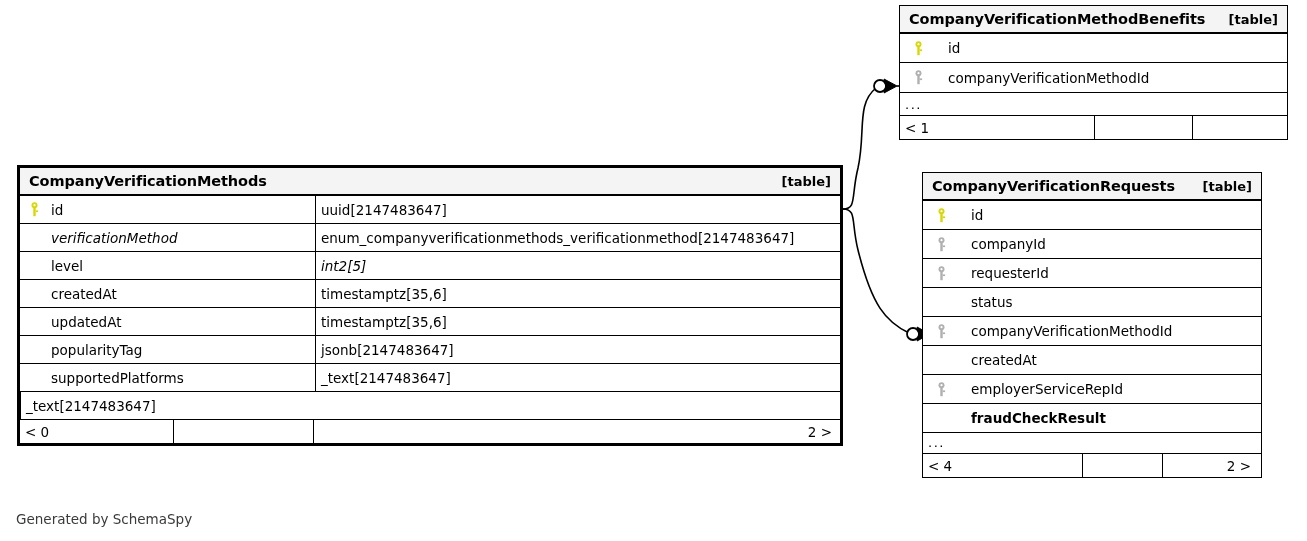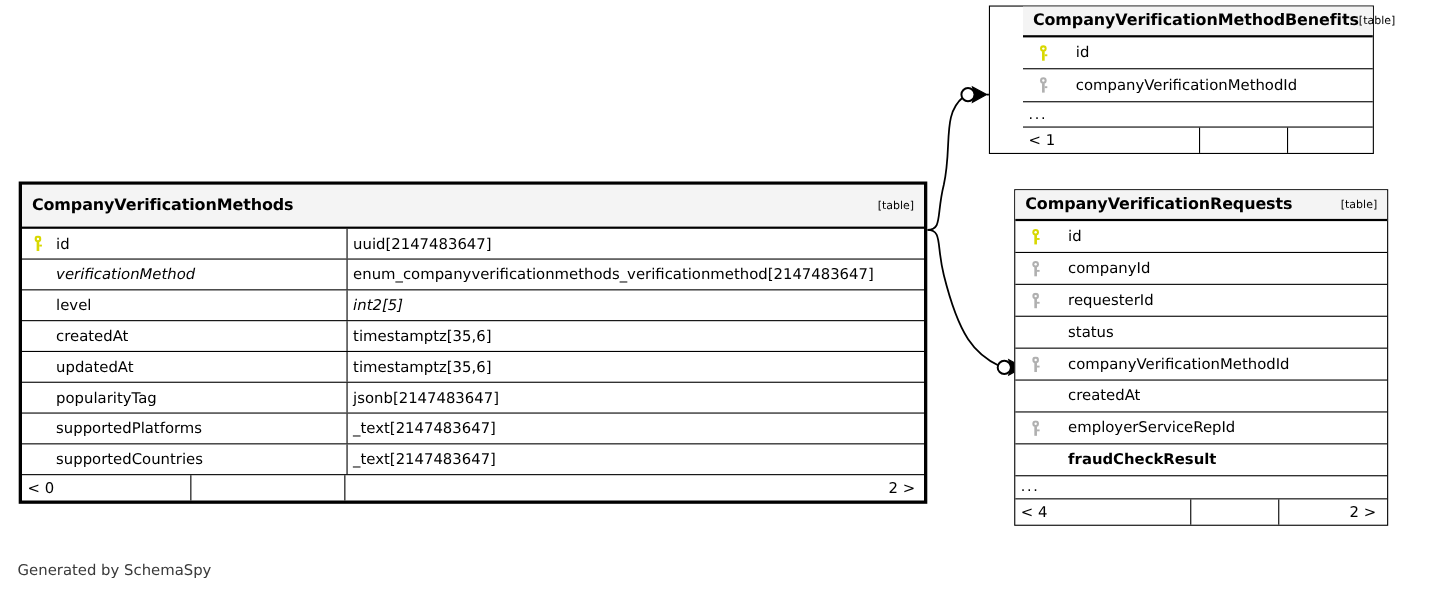--- a/index.html
+++ b/index.html
@@ -50,22 +50,22 @@
     padding: 0 9px;
     box-sizing: border-box;
   }
   .tbl-title {
     font-weight: bold;
     font-size: 14.5px;
     letter-spacing: -0.1px;
     white-space: nowrap;
   }
   .tbl-tag {
-    font-size: 10px;
-    font-weight: normal;
+    font-size: 13px;
+    font-weight: bold;
     white-space: nowrap;
   }
 
   .tbl-row {
     display: flex;
     border-bottom: 1.5px solid #000000;
     box-sizing: border-box;
     align-items: stretch;
   }
   .tbl-row:last-child { border-bottom: none; }
@@ -160,21 +160,21 @@
     <path d="M 930 334 L 917 327 L 919 334 L 917 341 Z" fill="#000000" stroke="#000000" stroke-width="1"></path>
 
     <g stroke="#000000" stroke-width="1.6">
       <line x1="897" y1="86" x2="900" y2="86"></line>
       <line x1="930" y1="334" x2="933" y2="334"></line>
     </g>
   </svg>
 
   <div class="er-table thick" id="tbl-methods" style="left:17px; top:165px; width:826px;">
 
-    <div class="tbl-header" style="height:40px;">
+    <div class="tbl-header" style="height:28px;">
       <span class="tbl-title">CompanyVerificationMethods</span>
       <span class="tbl-tag">[table]</span>
     </div>
 
     <div class="tbl-row" style="height:28px;">
       <div class="cell-name" style="width:295px;">
         <span class="keyslot">
           <svg width="9" height="15" viewBox="0 0 9 15">
               <circle cx="4.5" cy="3.2" r="3.0" fill="#d8d800"></circle>
               <rect x="3.3" y="5.6" width="2.4" height="8.6" fill="#d8d800"></rect>
@@ -229,35 +229,31 @@
 
     <div class="tbl-row" style="height:28px;">
       <div class="cell-name" style="width:295px;">
         <span class="keyslot"></span>
         <span class="col-label">supportedPlatforms</span>
       </div>
       <div class="cell-type" style="width:525px;">_text[2147483647]</div>
     </div>
 
     <div class="tbl-row" style="height:28px;">
-      <div class="cell-name" style="width:295px;">
-        <span class="keyslot"></span>
-        <span class="col-label">supportedCountries</span>
-      </div>
       <div class="cell-type" style="width:525px;">_text[2147483647]</div>
     </div>
 
     <div class="row-footer" style="height:23px;">
       <div class="foot-cell foot-left" style="width:153px;">&lt; 0</div>
       <div class="foot-cell foot-mid" style="width:140px;"></div>
       <div class="foot-cell foot-right" style="width:525px;">2 &gt;</div>
     </div>
   </div>
 
-  <div class="er-table thin" id="tbl-benefits" style="left:899px; top:5px; width:350px;padding-left:30px;">
+  <div class="er-table thin" id="tbl-benefits" style="left:899px; top:5px; width:389px;">
 
     <div class="tbl-header" style="height:28px;">
       <span class="tbl-title">CompanyVerificationMethodBenefits</span>
       <span class="tbl-tag">[table]</span>
     </div>
 
     <div class="tbl-row" style="height:29px;">
       <div class="cell-name" style="width:100%; padding-left:10px;">
         <span class="keyslot">
           <svg width="9" height="15" viewBox="0 0 9 15">

